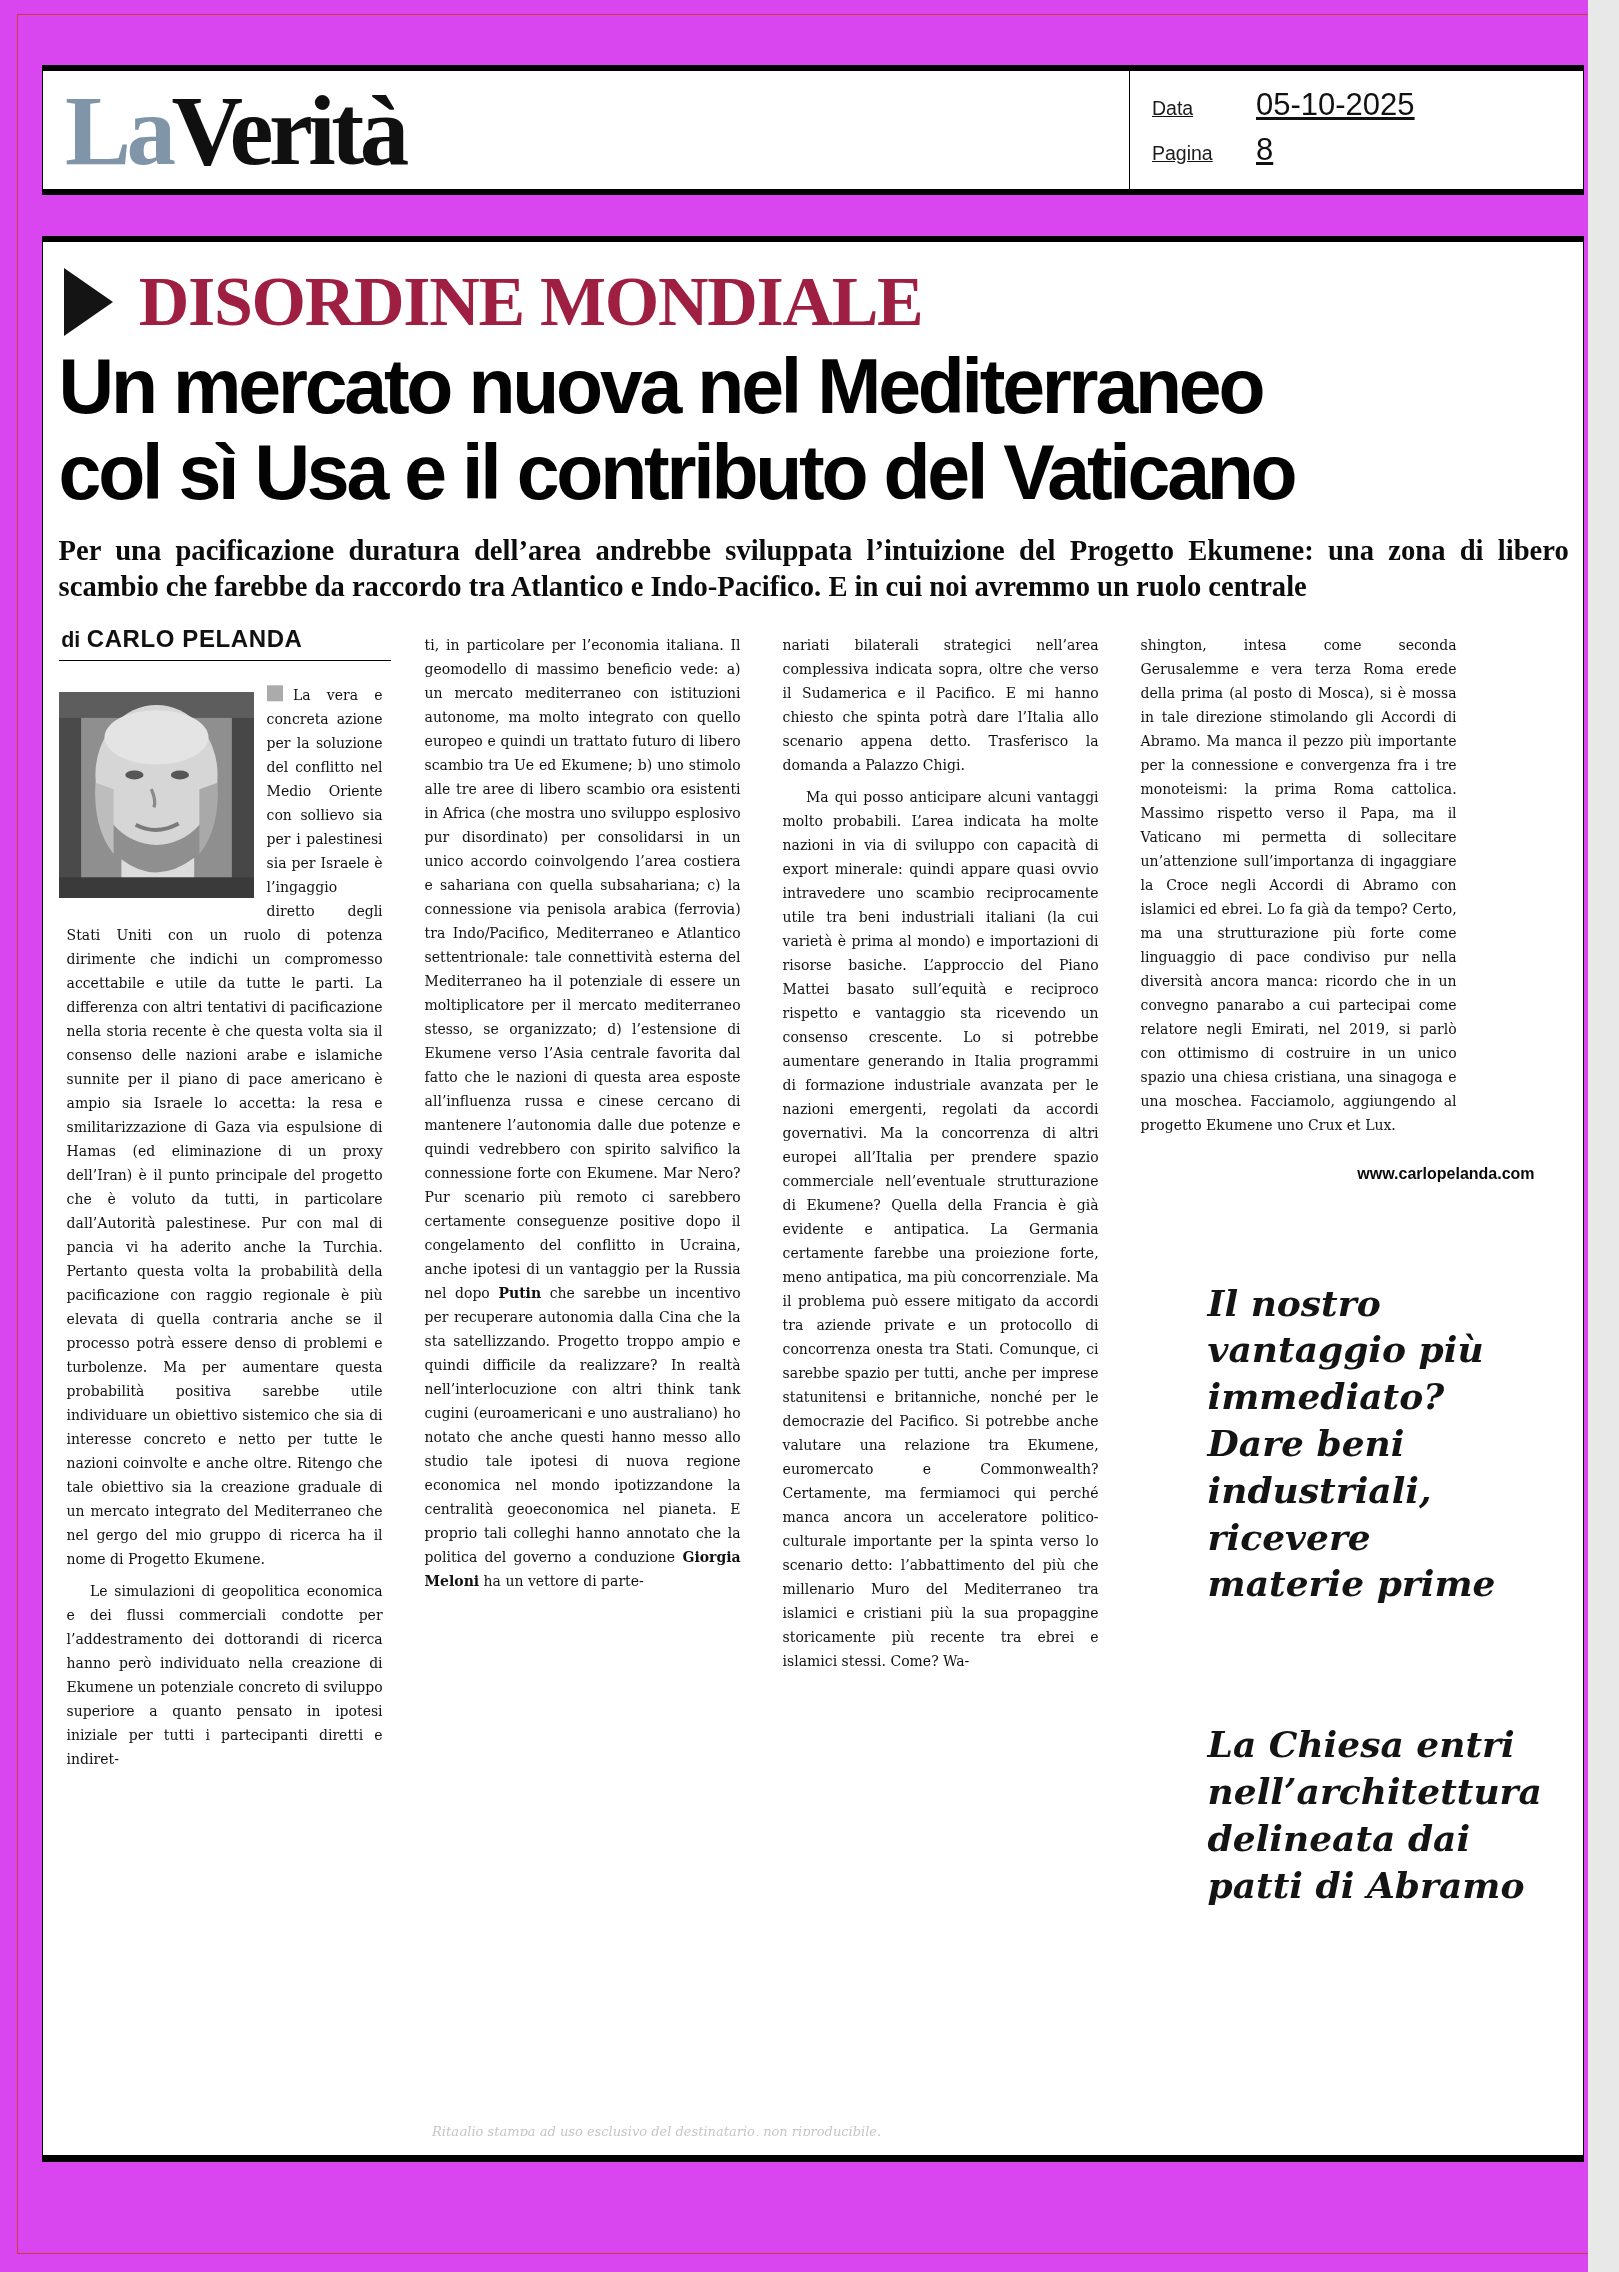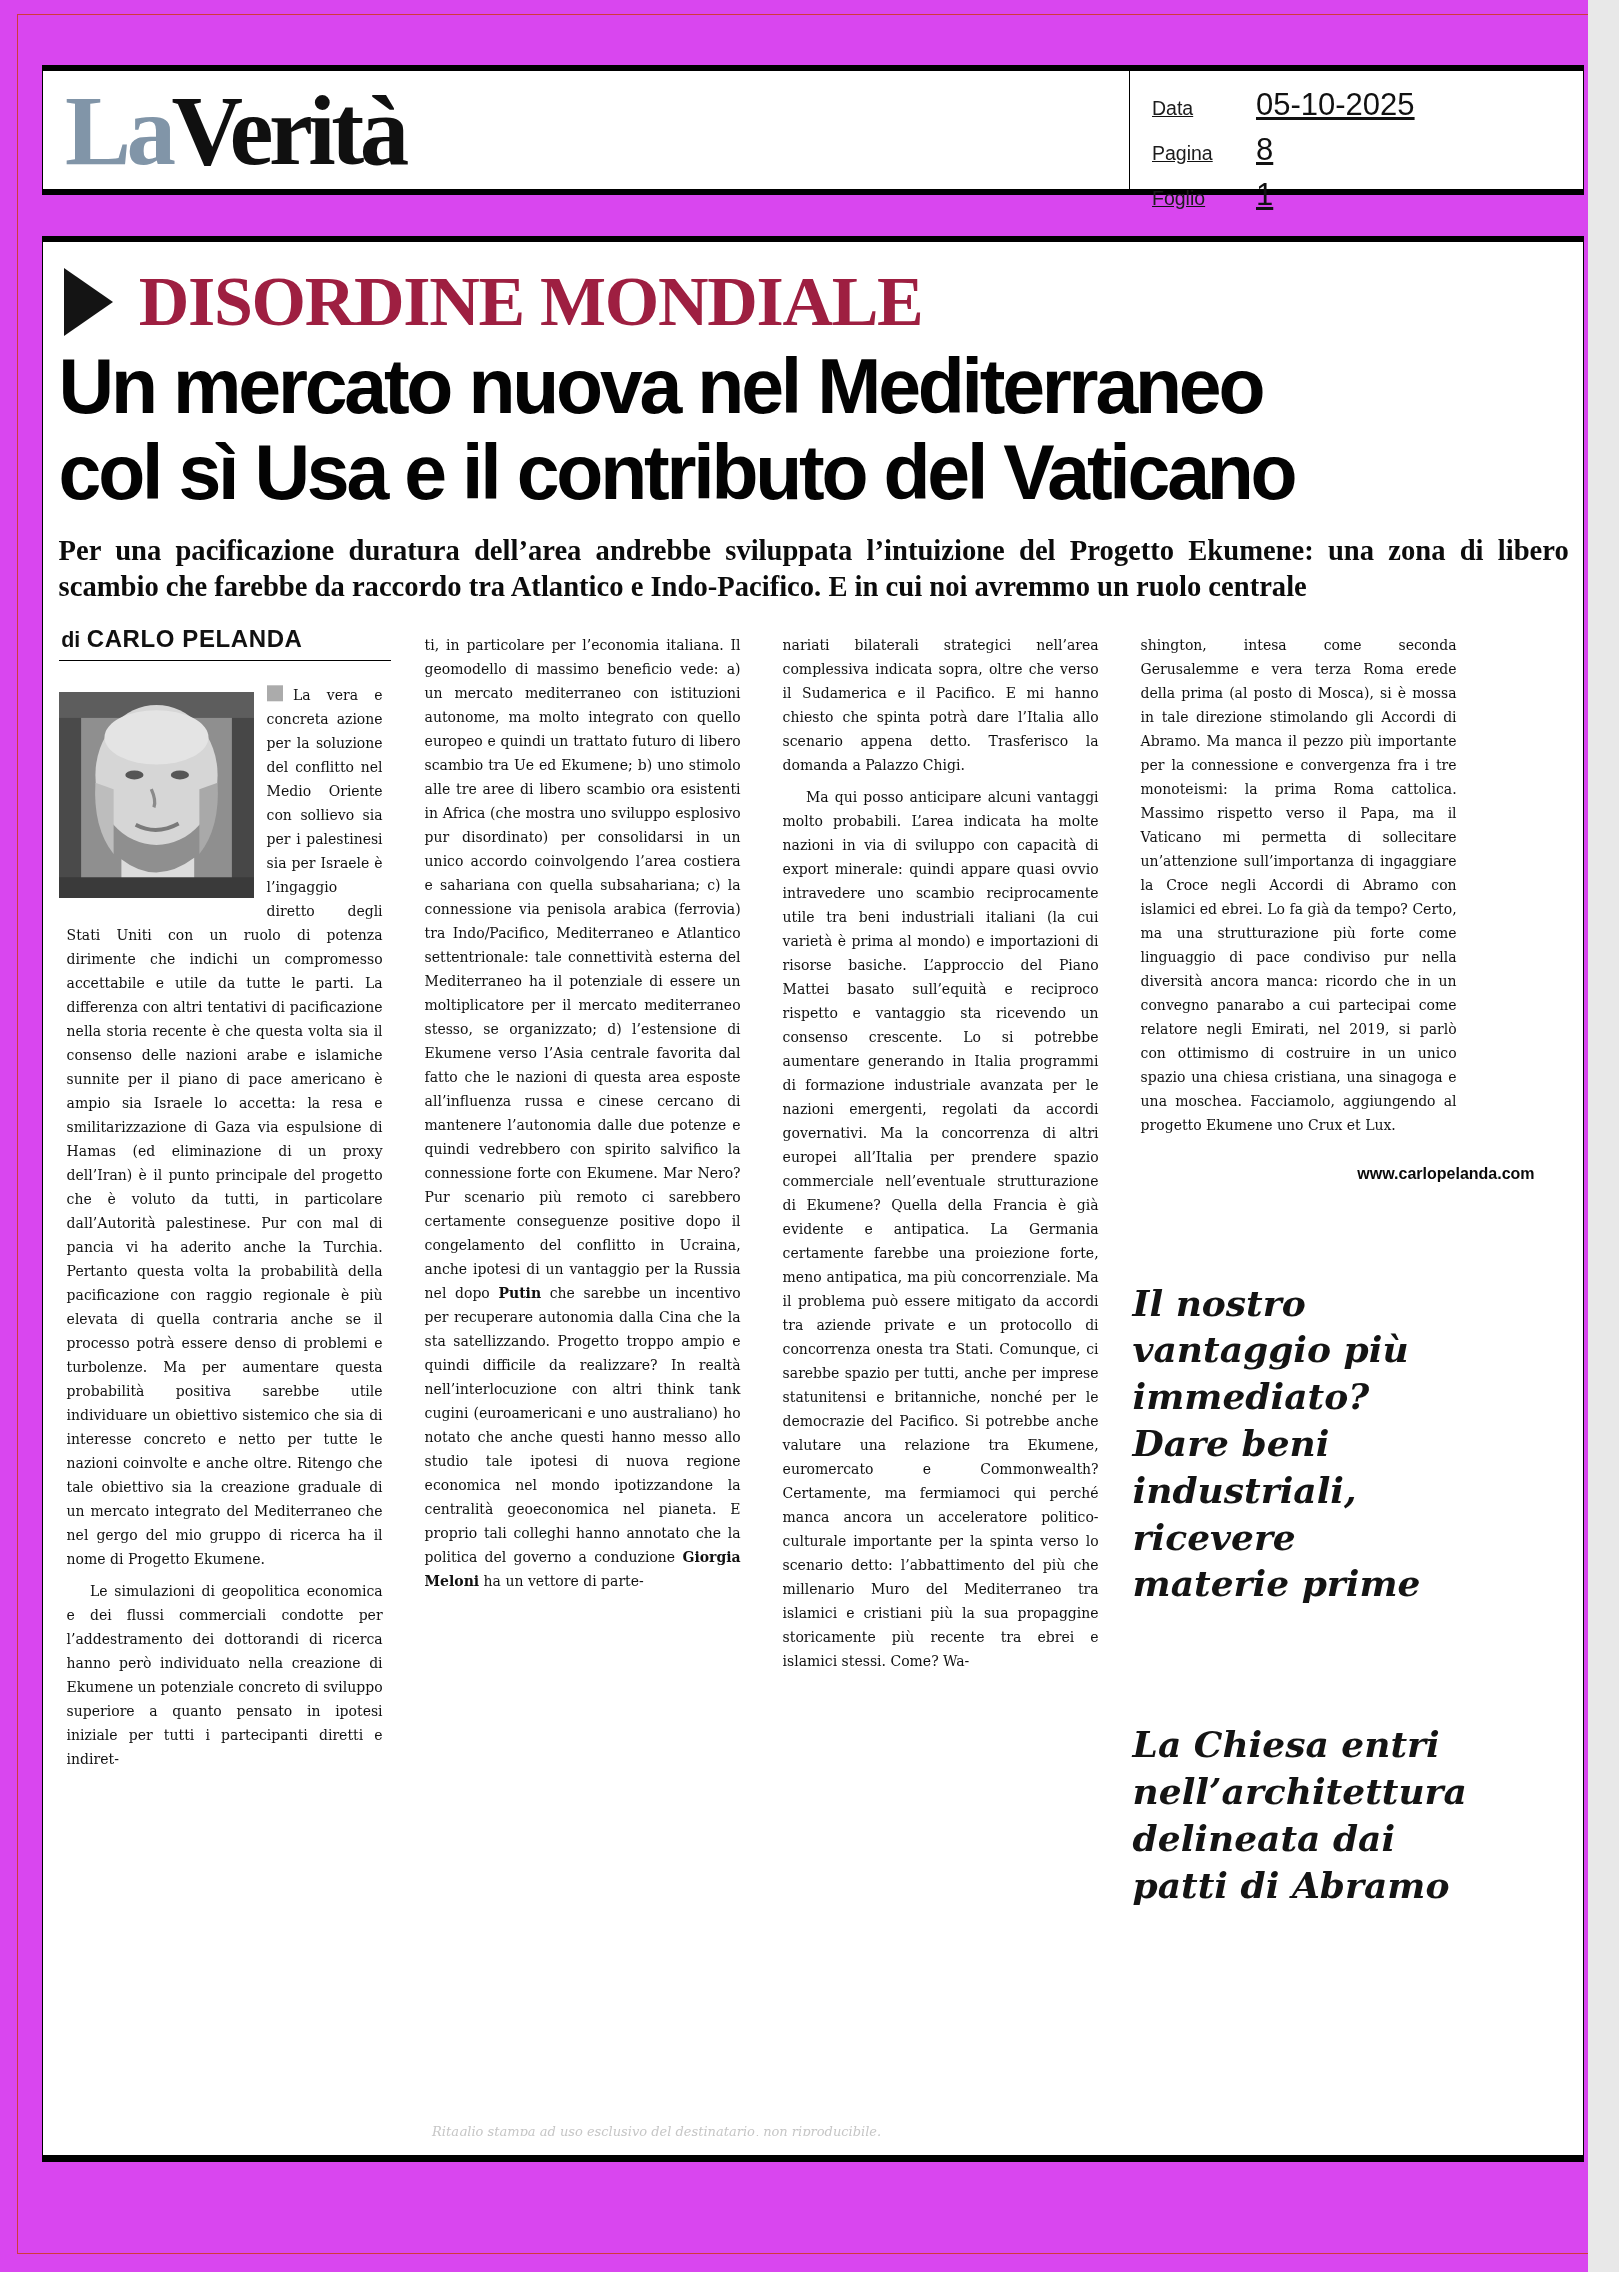--- a/index.html
+++ b/index.html
@@ -50,21 +50,21 @@
           padding:0 0 7.8px 2.6px;margin-bottom:22px;}
   .byline .prefix{font-weight:700;font-size:21.4px;margin-right:6.5px;}
   .byline .name{font-weight:900;font-size:24px;letter-spacing:0.6px;}
 
   .photo{float:left;width:195px;height:206px;margin:9px 13px 5.2px 0;background:#777;}
   .photo svg{display:block;width:100%;height:100%;}
 
   
   .site-line{width:402px;margin-top:28px;text-align:right;
              font-family:"Liberation Sans", sans-serif;font-weight:700;font-size:16px;color:#0a0a0a;}
-  .pull-quote{width:328px;font-style:italic;font-weight:700;
+  .pull-quote{margin-left:75px;width:328px;font-style:italic;font-weight:700;
               font-size:36px;line-height:1.3;color:#141414;}
   .pq1{margin-top:97px;}
   .pq2{margin-top:114px;}
 
   
   .clip-note{position:absolute;left:389px;bottom:2.6px;font-size:13px;font-style:italic;color:#c6c6c6;}
   .footer-strip{position:absolute;left:42px;top:2136px;width:1542px;height:26px;box-sizing:border-box;
                 border-left:1.9px solid #000;border-right:1.9px solid #000;border-bottom:7.8px solid #000;background:#fff;}
 </style>
 </head>
@@ -77,24 +77,20 @@
       <div class="logo"><span class="la">La</span><span class="verita">Verità</span></div>
     </div>
     <div class="info-box">
       <div class="info-row">
         <span class="info-label">Data</span>
         <span class="info-value">05-10-2025</span>
       </div>
       <div class="info-row">
         <span class="info-label">Pagina</span>
         <span class="info-value">8</span>
-      </div>
-      <div class="info-row">
-        <span class="info-label">Foglio</span>
-        <span class="info-value">1</span>
       </div>
     </div>
   </div>
 
   <div class="article-box">
 
     <div class="kicker-row">
       <span class="kicker-arrow"></span>
       <span class="kicker">DISORDINE MONDIALE</span>
     </div>

